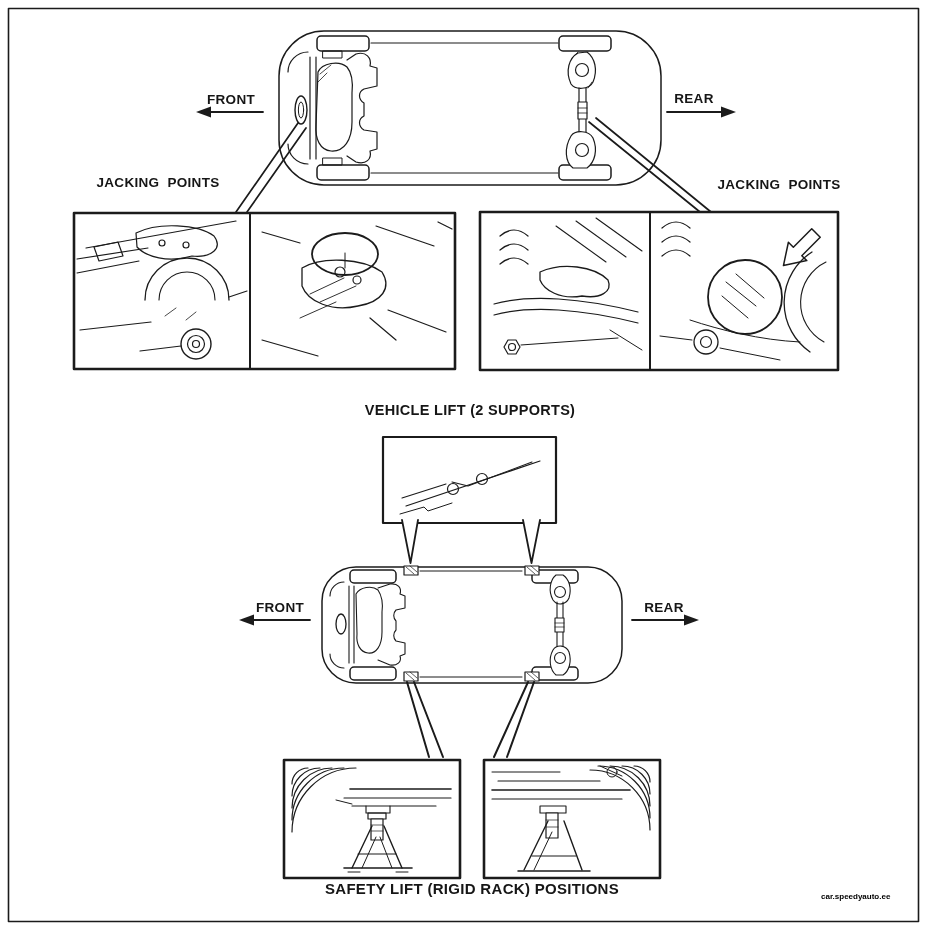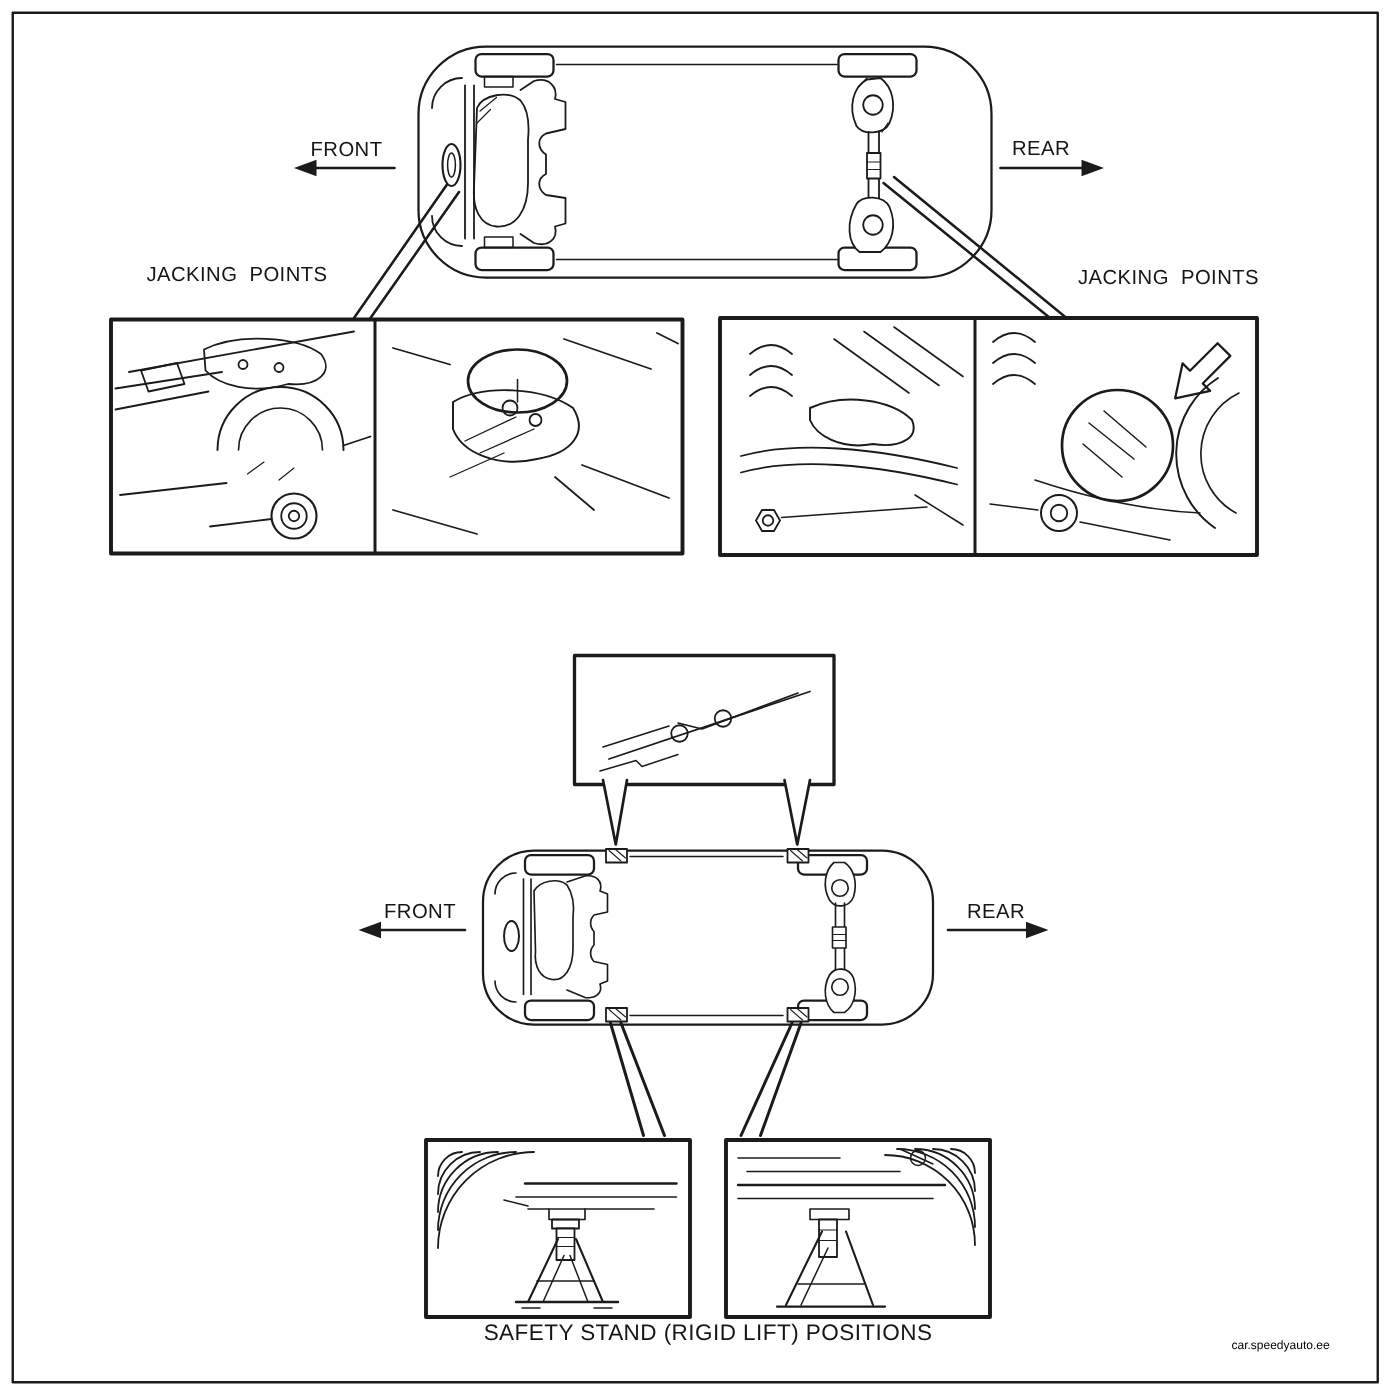--- a/index.html
+++ b/index.html
@@ -2,21 +2,21 @@
 <html><head>
 <meta charset="utf-8">
 <style>
   html,body{margin:0;padding:0;background:#fff;}
   .page{
     position:relative;width:932px;height:928px;background:#fff;overflow:hidden;
     font-family:"Liberation Sans", sans-serif;color:#1b1b1b;
   }
   .art{position:absolute;left:0;top:0;}
   .lbl{
-    position:absolute;font-weight:400;color:#161616;white-space:nowrap;
+    position:absolute;font-weight:700;color:#161616;white-space:nowrap;
     letter-spacing:.3px;line-height:1.1;
   }
   .c{text-align:center;}
   #front-top{left:198px;top:93px;width:66px;font-size:13.5px;}
   #rear-top{left:664px;top:92px;width:60px;font-size:13.5px;}
   #jp-left{left:82px;top:176px;width:152px;font-size:13.5px;word-spacing:4px;}
   #jp-right{left:706px;top:178px;width:146px;font-size:13.5px;word-spacing:4px;}
   #lift-title{left:338px;top:403px;width:264px;font-size:14.5px;}
   #front-bot{left:248px;top:601px;width:64px;font-size:13.5px;}
   #rear-bot{left:632px;top:601px;width:64px;font-size:13.5px;}
@@ -275,17 +275,18 @@
         <path d="M598,766 A52,52 0 0 1 650,818"></path>
         <path d="M590,770 A60,60 0 0 1 650,830"></path>
       </g>
     </g>
   </svg>
 
   <div class="lbl c" id="front-top">FRONT</div>
   <div class="lbl c" id="rear-top">REAR</div>
   <div class="lbl c" id="jp-left">JACKING POINTS</div>
   <div class="lbl c" id="jp-right">JACKING POINTS</div>
+  <div class="lbl c" id="lift-title">VEHICLE LIFT (2 SUPPORTS)</div>
   <div class="lbl c" id="front-bot">FRONT</div>
   <div class="lbl c" id="rear-bot">REAR</div>
-  <div class="lbl c" id="safety-caption">SAFETY STAND (RIGID LIFT) POSITIONS</div>
+  <div class="lbl c" id="safety-caption">SAFETY LIFT (RIGID RACK) POSITIONS</div>
   <div class="lbl" id="watermark">car.speedyauto.ee</div>
 </div>
 
 </body></html>

